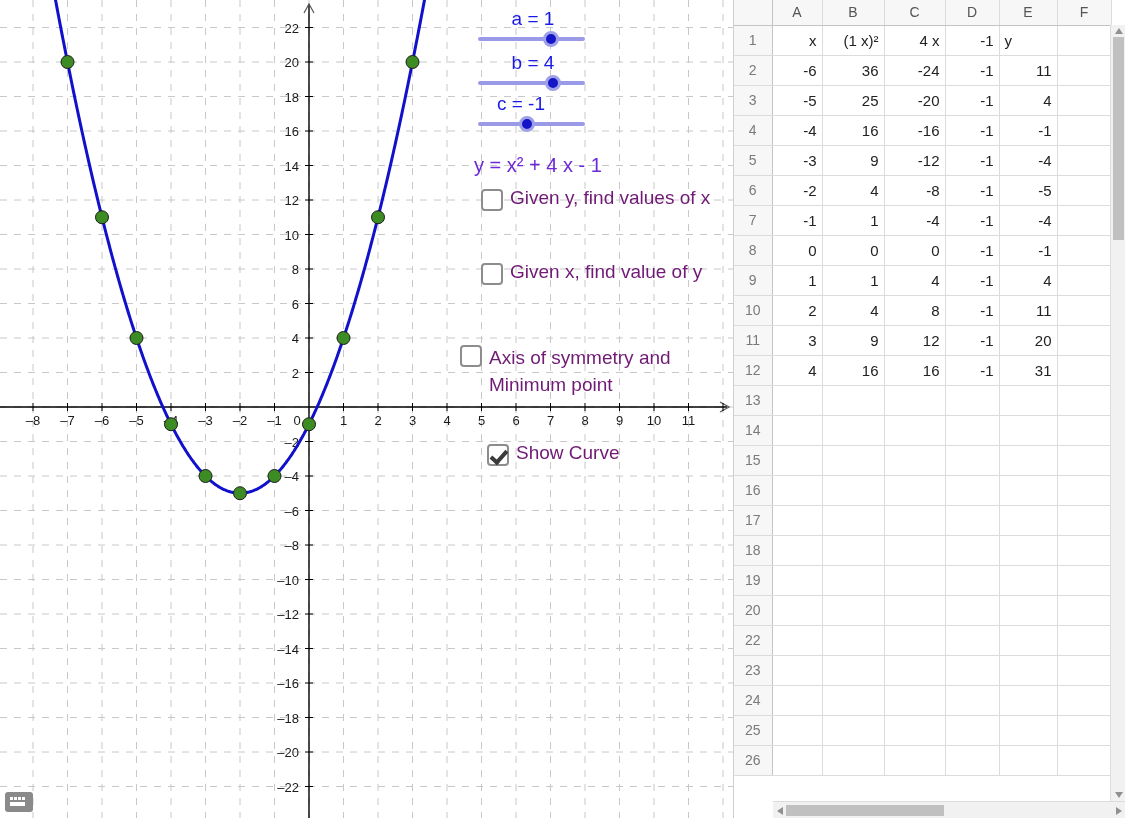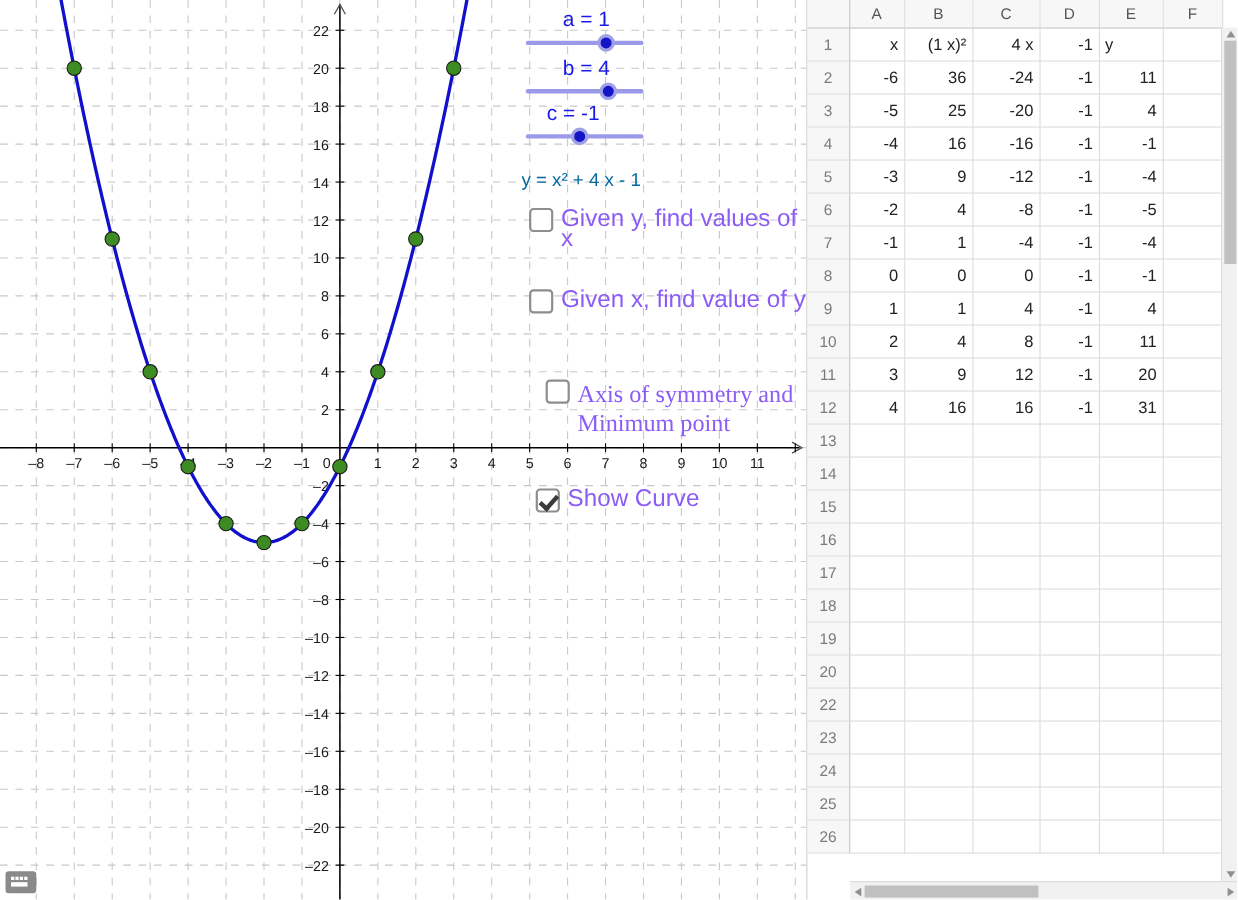--- a/index.html
+++ b/index.html
@@ -46,22 +46,22 @@
     position: absolute;
     width: 16px; height: 16px;
     border-radius: 50%;
     background: #1515c8;
     border: 3px solid #9fa0e6;
     transform: translate(-50%, -50%);
   }
 
   .eq-label {
     position: absolute;
-    color: #0369a1;
-    font-size: 17px;
+    color: #6d28d9;
+    font-size: 20px;
     white-space: nowrap;
     text-align: center;
   }
 
   .cbrow {
     position: absolute;
     display: flex;
     align-items: flex-start;
   }
   .cbbox {
@@ -76,22 +76,22 @@
   .cbbox.checked::after {
     content: "";
     position: absolute;
     left: 5px; top: 1px;
     width: 6px; height: 13px;
     border: solid #3a3a3a;
     border-width: 0 4px 4px 0;
     transform: rotate(42deg);
   }
   .cblabel {
-    color: #8b5cf6;
-    font-size: 22px;
+    color: #701a75;
+    font-size: 19px;
     margin-left: 7px;
     line-height: 19px;
     white-space: pre-line;
   }
 
   #kbd-button {
     position: absolute;
     left: 5px; bottom: 6px;
     width: 28px; height: 20px;
     background: #8a8a8a;
@@ -382,21 +382,21 @@
     <div class="cbrow" style="left:481px; top:188px;">
       <div class="cbbox"></div>
       <div class="cblabel">Given y, find values of x</div>
     </div>
 
     <div class="cbrow" style="left:481px; top:221px;margin-top:41px;">
       <div class="cbbox"></div>
       <div class="cblabel">Given x, find value of y</div>
     </div>
 
-    <div class="cbrow" style="left:496px; top:344px;font-family:Liberation Serif, serif;">
+    <div class="cbrow" style="left:460px; top:344px;">
       <div class="cbbox"></div>
       <div class="cblabel" style="line-height:27px;">Axis of symmetry and
 Minimum point</div>
     </div>
 
     <div class="cbrow" style="left:487px; top:443px;">
       <div class="cbbox checked"></div>
       <div class="cblabel">Show Curve</div>
     </div>
 

